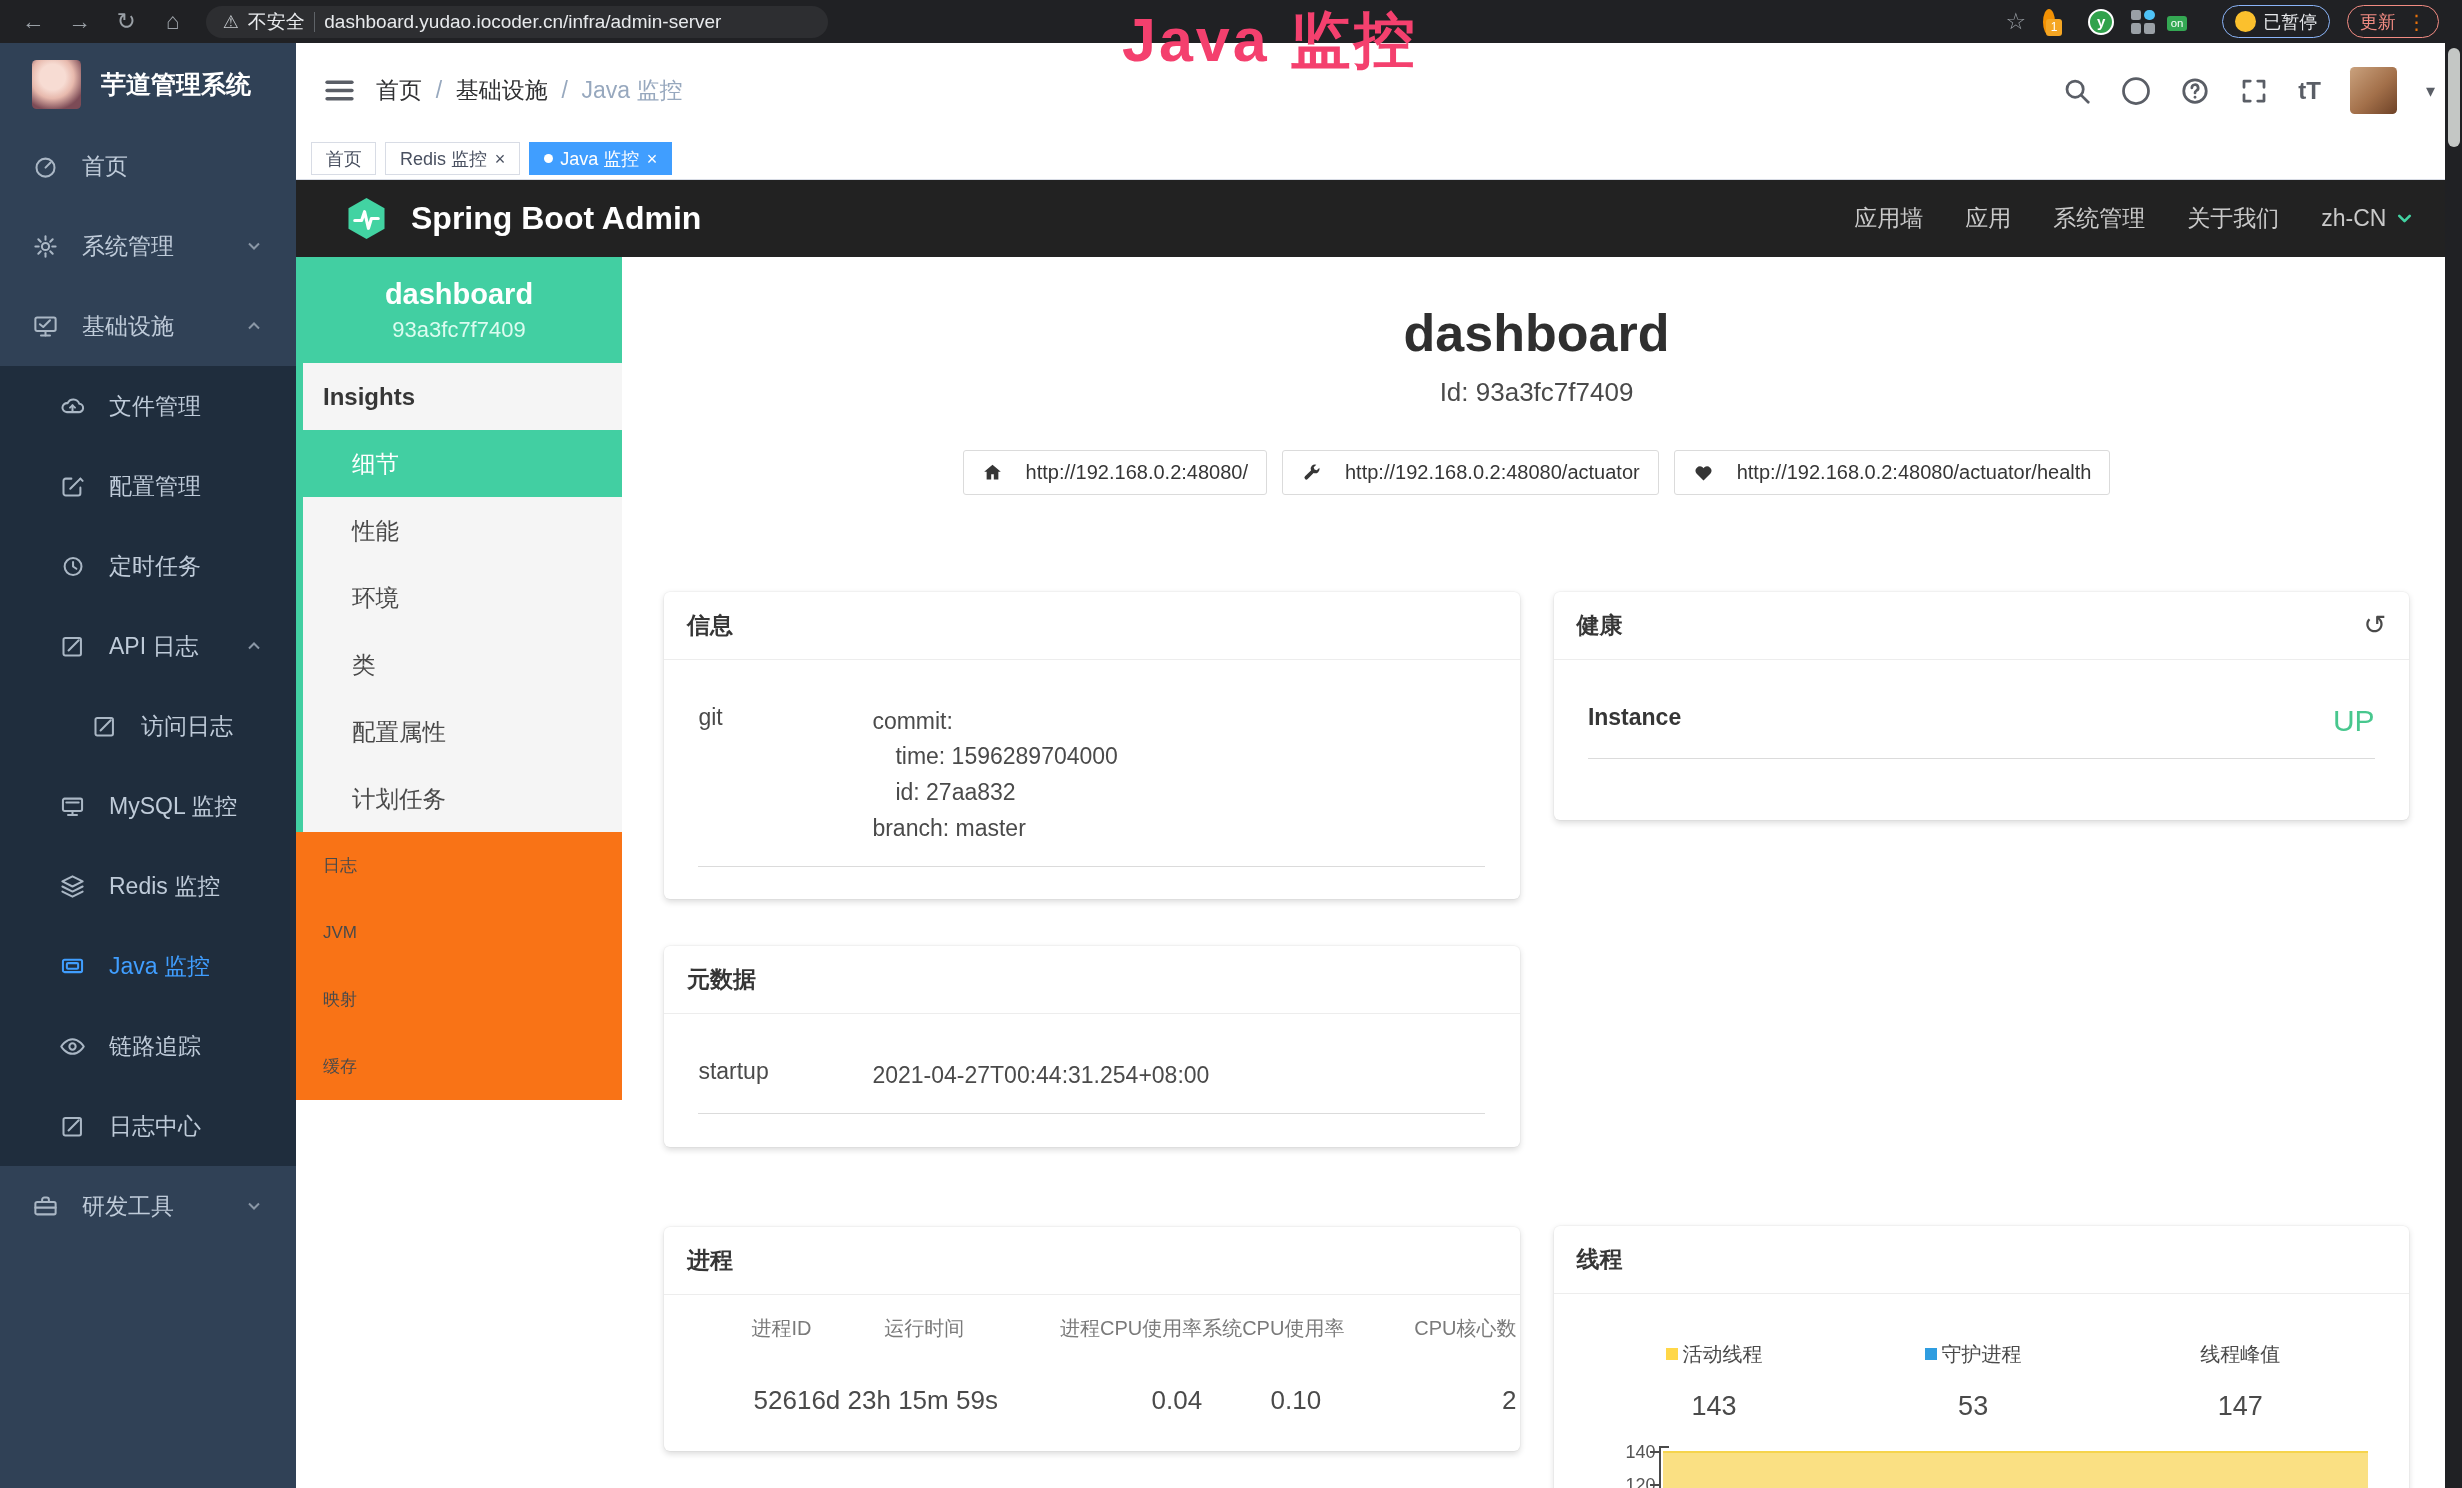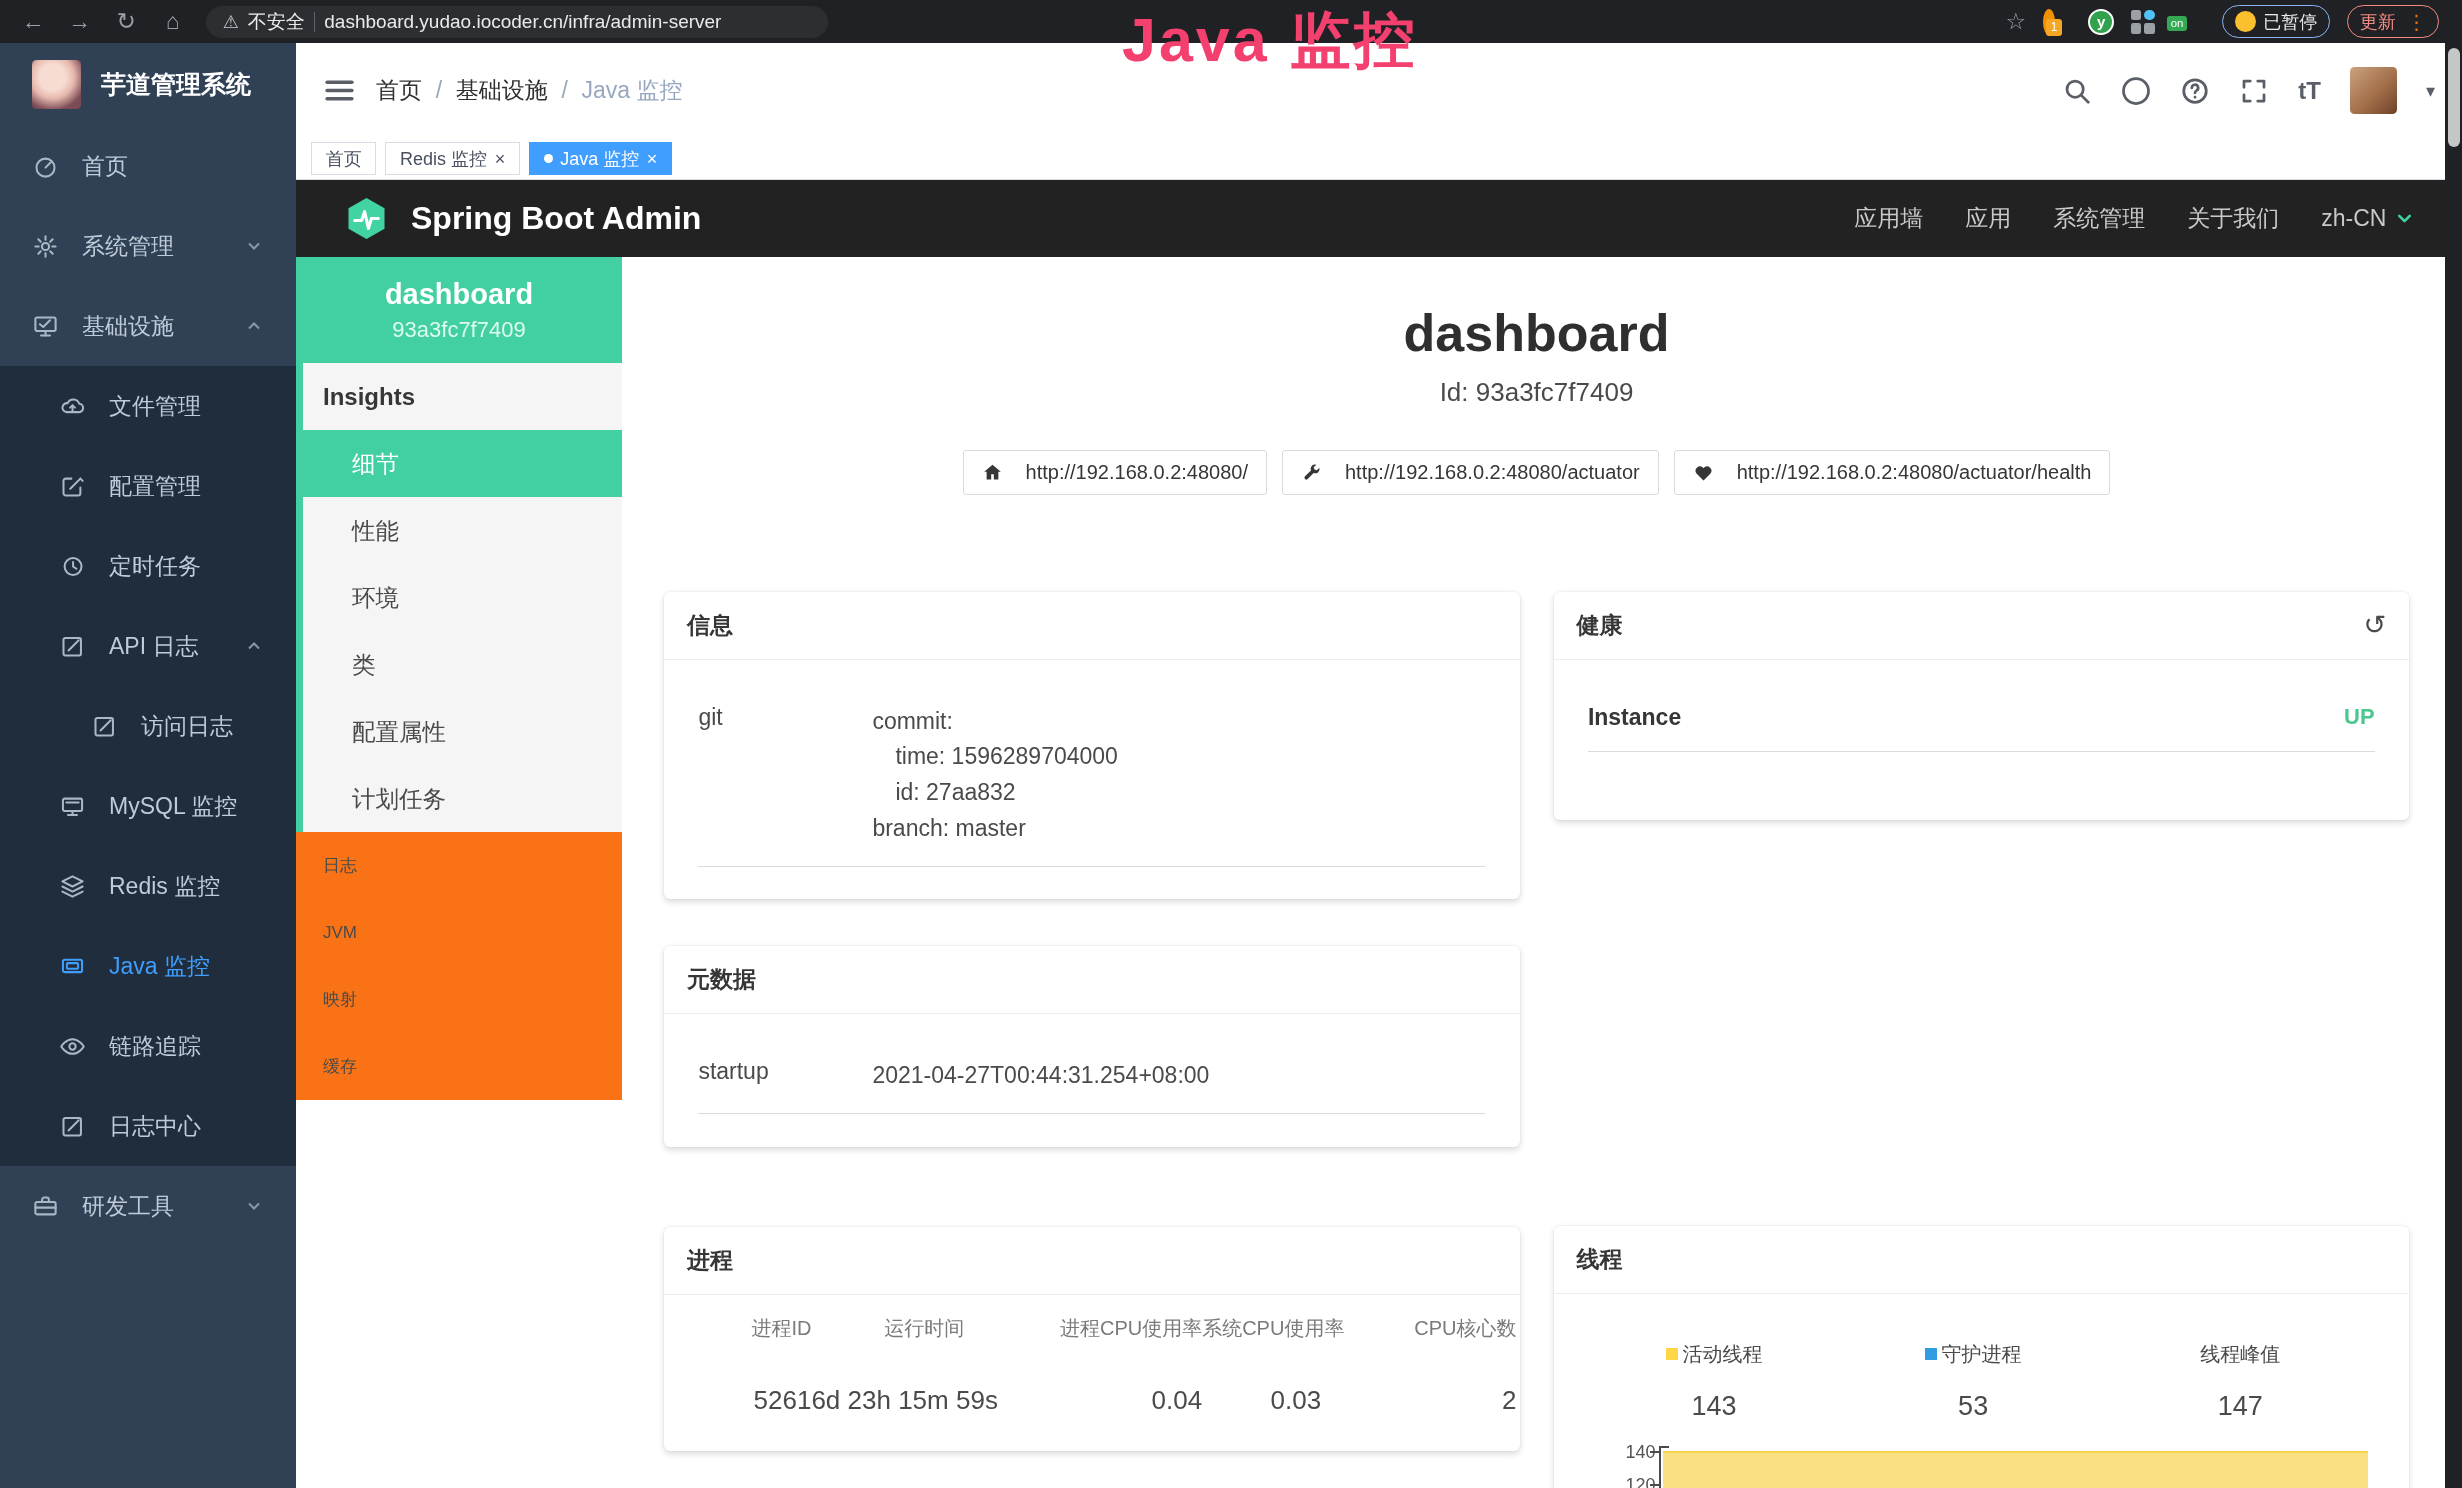--- a/index.html
+++ b/index.html
@@ -105,21 +105,21 @@
   .card { background:#fff; border-radius:6px; box-shadow:0 2.3px 6px rgba(10,10,10,.14), 0 0 0 0.8px rgba(10,10,10,.03); }
   .card-head { padding:18px 23px; border-bottom:1.5px solid #ededed; display:flex; align-items:center; }
   .card-title { font-size:23px; font-weight:700; color:#363636; }
   .card-head .hist { margin-left:auto; font-size:27px; color:#4a4a4a; cursor:pointer; line-height:1; }
   .card-body { padding:21px 23px 0; }
   .kv-row { display:flex; align-items:flex-start; padding:23px 11.4px 20px; }
   .kv-key { width:174px; flex:none; font-size:23px; color:#4a4a4a; }
   .kv-key.b { font-weight:600; color:#363636; }
   .kv-val { font-size:23px; color:#4a4a4a; line-height:1.55; }
   .kv-val .ind { padding-left:23px; }
-  .kv-up { margin-left:auto; font-size:22px; font-weight:700; color:#48c78e; }
+  .kv-up { margin-left:auto; font-size:30px; font-weight:400; color:#48c78e; }
   .rule { border-bottom:1.5px solid #dbdbdb; margin:0 11.4px; }
 
   .proc-grid { display:grid; grid-template-columns:17% 18% 28% 14% 23%; text-align:right; padding:20px 3px 35px; row-gap:43px; }
   .proc-h { font-size:20px; color:#7a7a7a; white-space:nowrap; }
   .proc-v { font-size:26px; color:#4a4a4a; white-space:nowrap; }
 
   .thr-stats { display:grid; grid-template-columns:34% 30% 36%; text-align:center; padding-top:26px; }
   .legend { font-size:20px; color:#4a4a4a; display:flex; align-items:center; justify-content:center; gap:4.6px; white-space:nowrap; }
   .sq { width:12px; height:12px; display:inline-block; }
   .sq.yellow { background:#ffd748; }
@@ -476,21 +476,21 @@
                 </div>
               <div class="proc-grid">
                 <span class="proc-h">进程ID</span>
                 <span class="proc-h">运行时间</span>
                 <span class="proc-h">进程CPU使用率</span>
                 <span class="proc-h">系统CPU使用率</span>
                 <span class="proc-h">CPU核心数</span>
                 <span class="proc-v">5261</span>
                 <span class="proc-v">6d 23h 15m 59s</span>
                 <span class="proc-v">0.04</span>
-                <span class="proc-v">0.03</span>
+                <span class="proc-v">0.10</span>
                 <span class="proc-v">2</span>
               </div>
             </div>
 
           </div>
 
           <div class="ccol">
 
             <div class="card" style="height:228px;">
               <div class="card-head">

